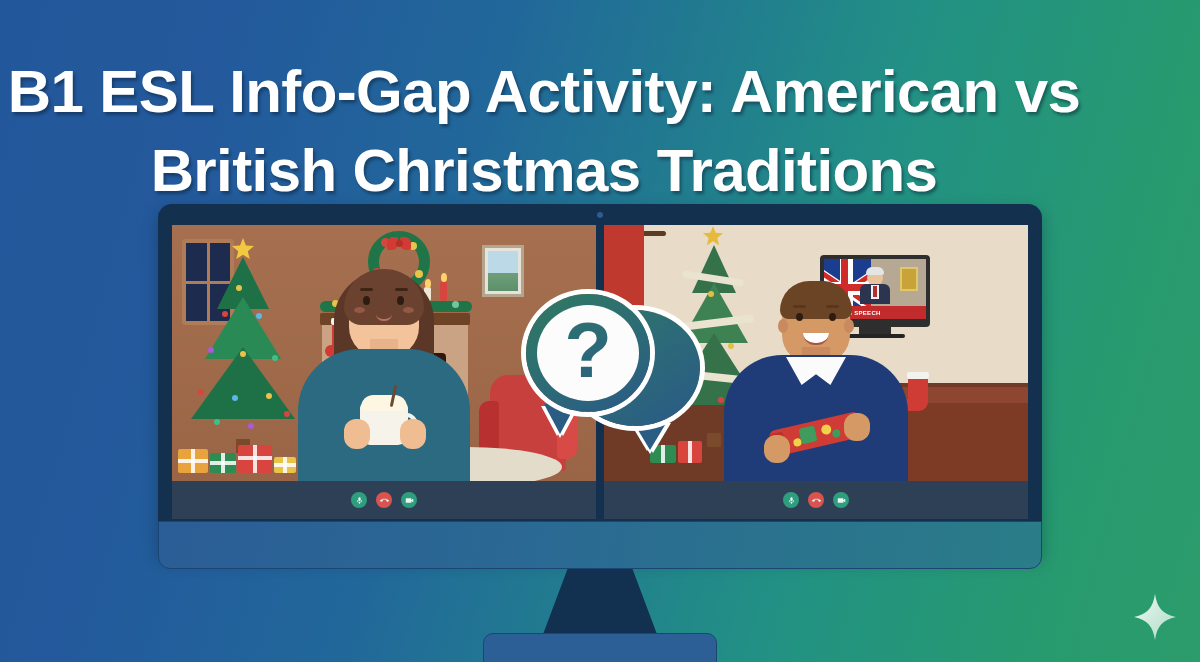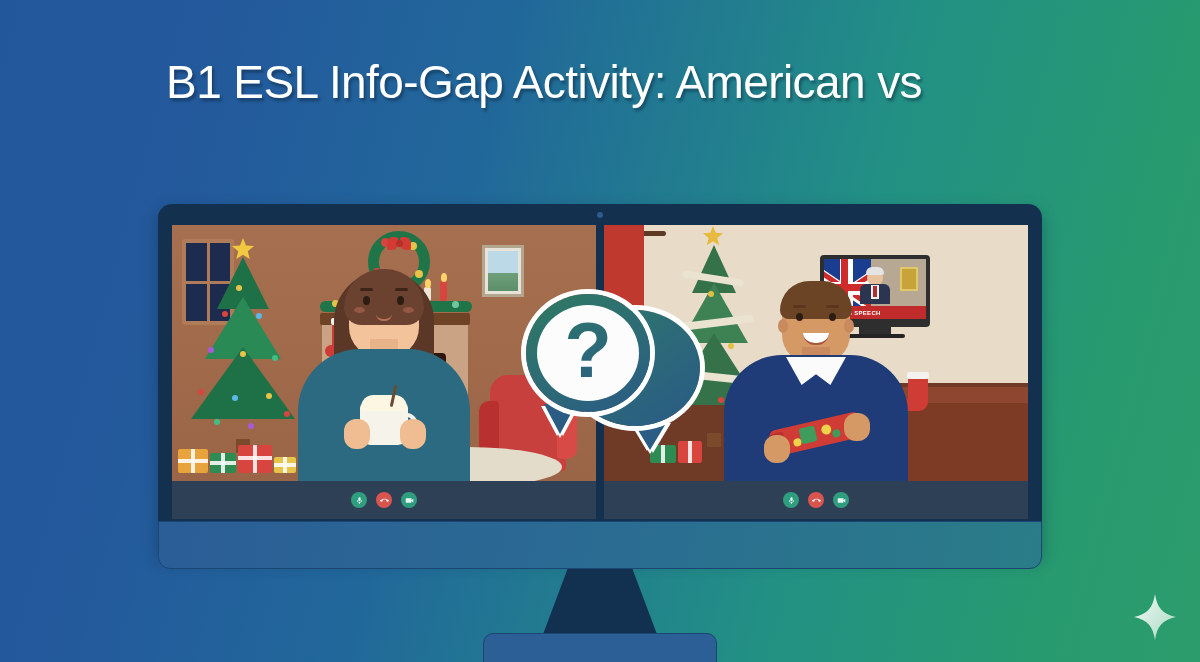--- a/index.html
+++ b/index.html
@@ -7,21 +7,21 @@
   body {
     font-family: "Liberation Sans", sans-serif;
     background: linear-gradient(105deg, #23579b 0%, #235a9c 18%, #21689a 38%, #229184 68%, #279a6f 88%, #2c9c6b 100%);
     position: relative;
   }
 
   
   #title {
     position: absolute; top: 52px; left: 0; width: 1088px;
     text-align: center; color: #ffffff;
-    font-size: 46px; font-weight: 400; line-height: 1.32;
+    font-size: 60px; font-weight: 700; line-height: 1.32;
     letter-spacing: -0.6px;
     text-shadow: 2px 3px 3px rgba(8,28,48,0.45);
     font-stretch: condensed;
   }
   #title .l { display: block; }
 
   
   #monitor { position: absolute; left: 158px; top: 204px; width: 884px; height: 352px; }
   #bezel {
     position: absolute; inset: 0; background: #14304f;
@@ -193,20 +193,21 @@
   .cracker { position:absolute; left:50%; margin-left:-46px; bottom:34px; width:92px; height:26px; background:#cf3b35; border-radius:6px; transform:rotate(-13deg); overflow:hidden; }
   .cracker .cspot { position:absolute; border-radius:50%; }
   .cracker .cend { position:absolute; top:3px; width:14px; height:20px; background:#b9302c; border-radius:3px; }
   .m-hand { position:absolute; bottom:26px; width:26px; height:28px; background:#d59966; border-radius:12px; }
 </style>
 </head>
 <body>
 
 <div id="title">
   <span class="l">B1 ESL Info-Gap Activity: American vs</span>
+  <span class="l">British Christmas Traditions</span>
 </div>
 
 <div id="monitor">
   <div id="bezel"></div>
   <div id="webcam"></div>
 
   <div id="screens">
 
     <div class="screen">
       <div class="stage">

